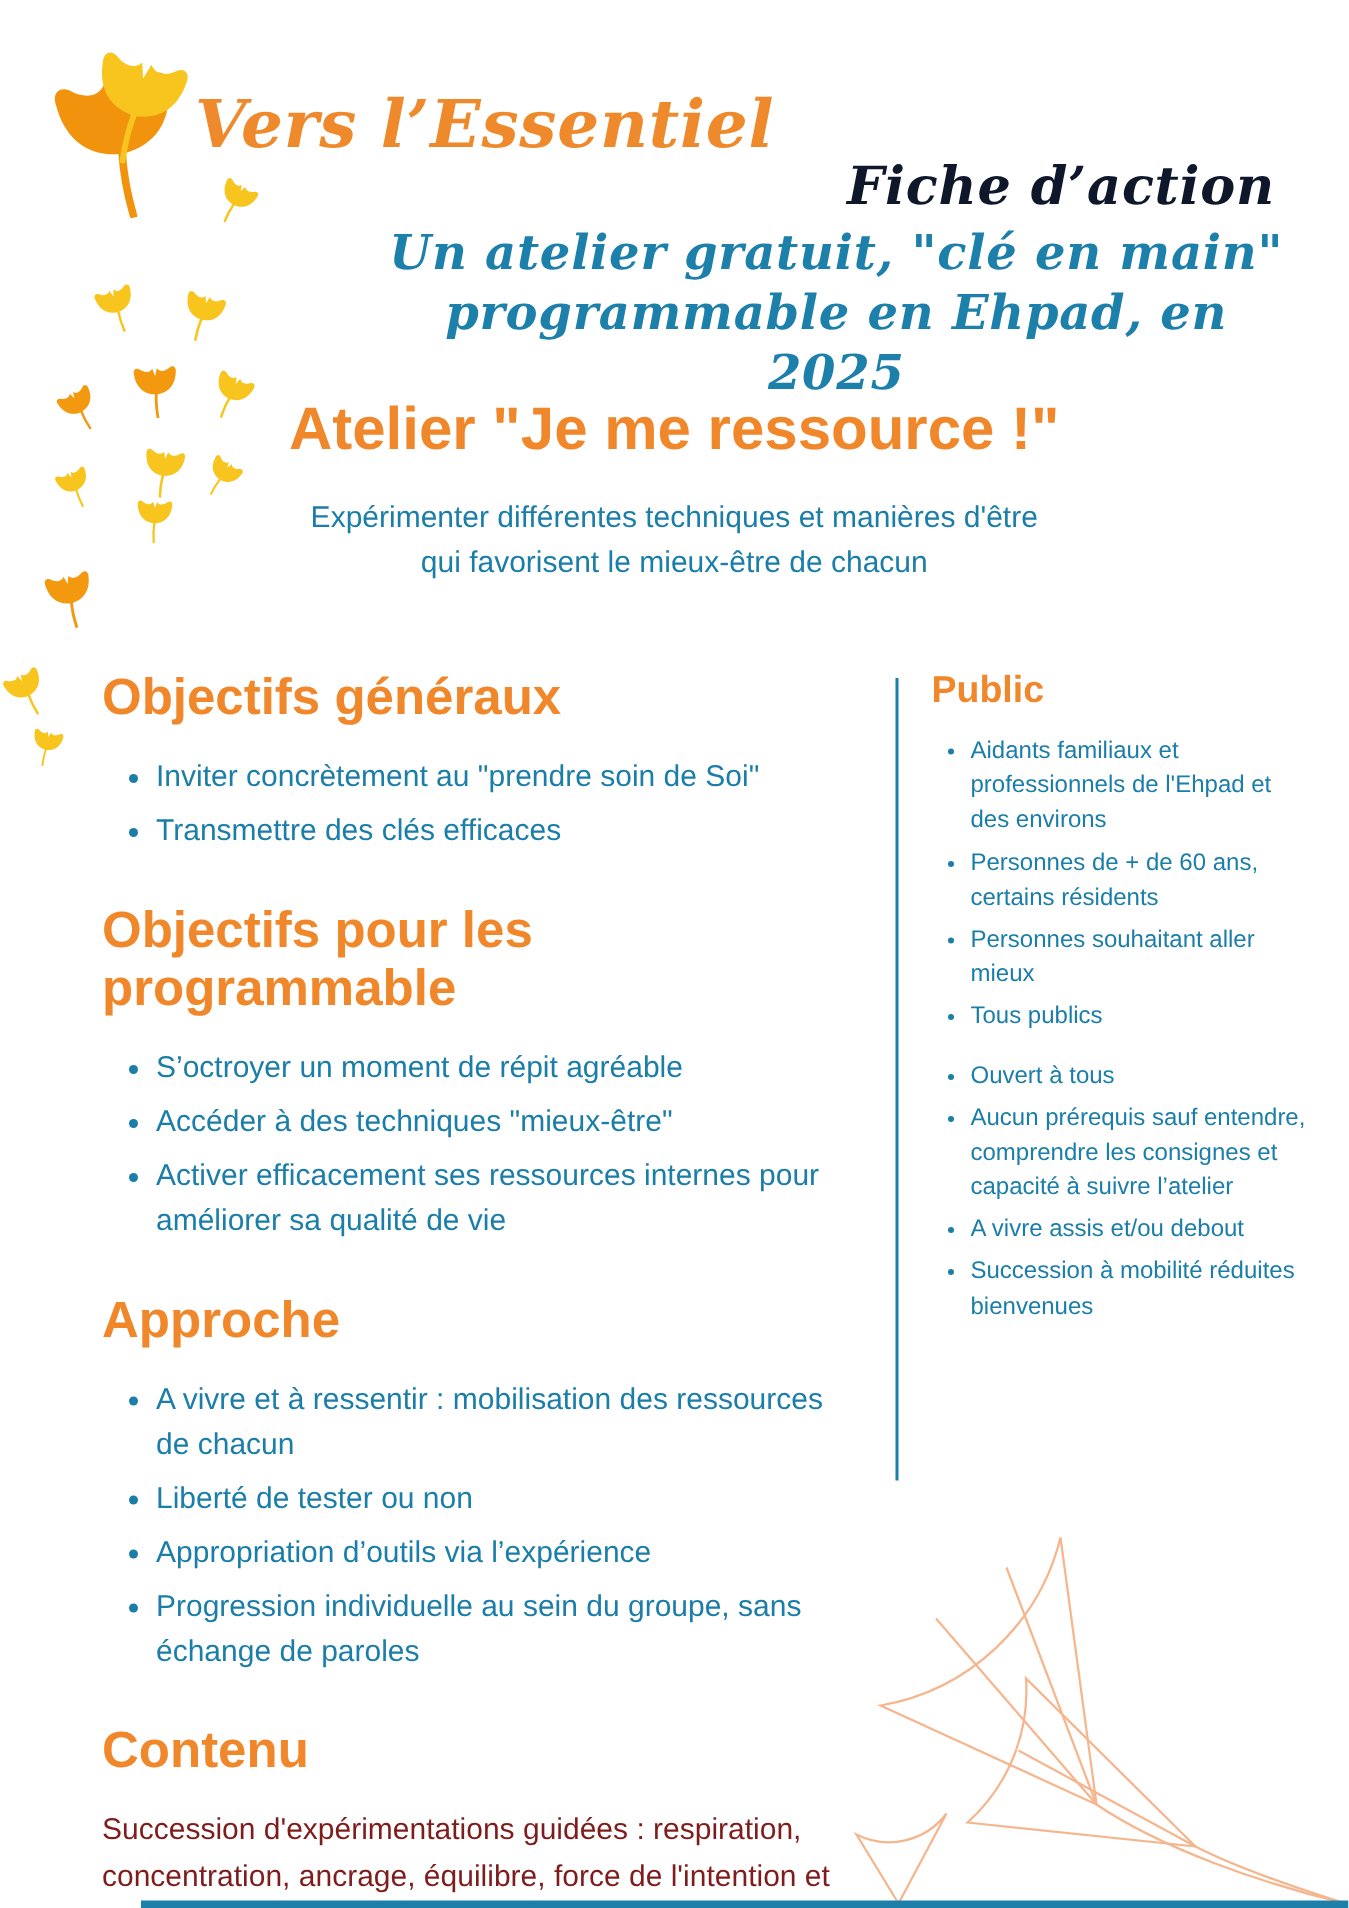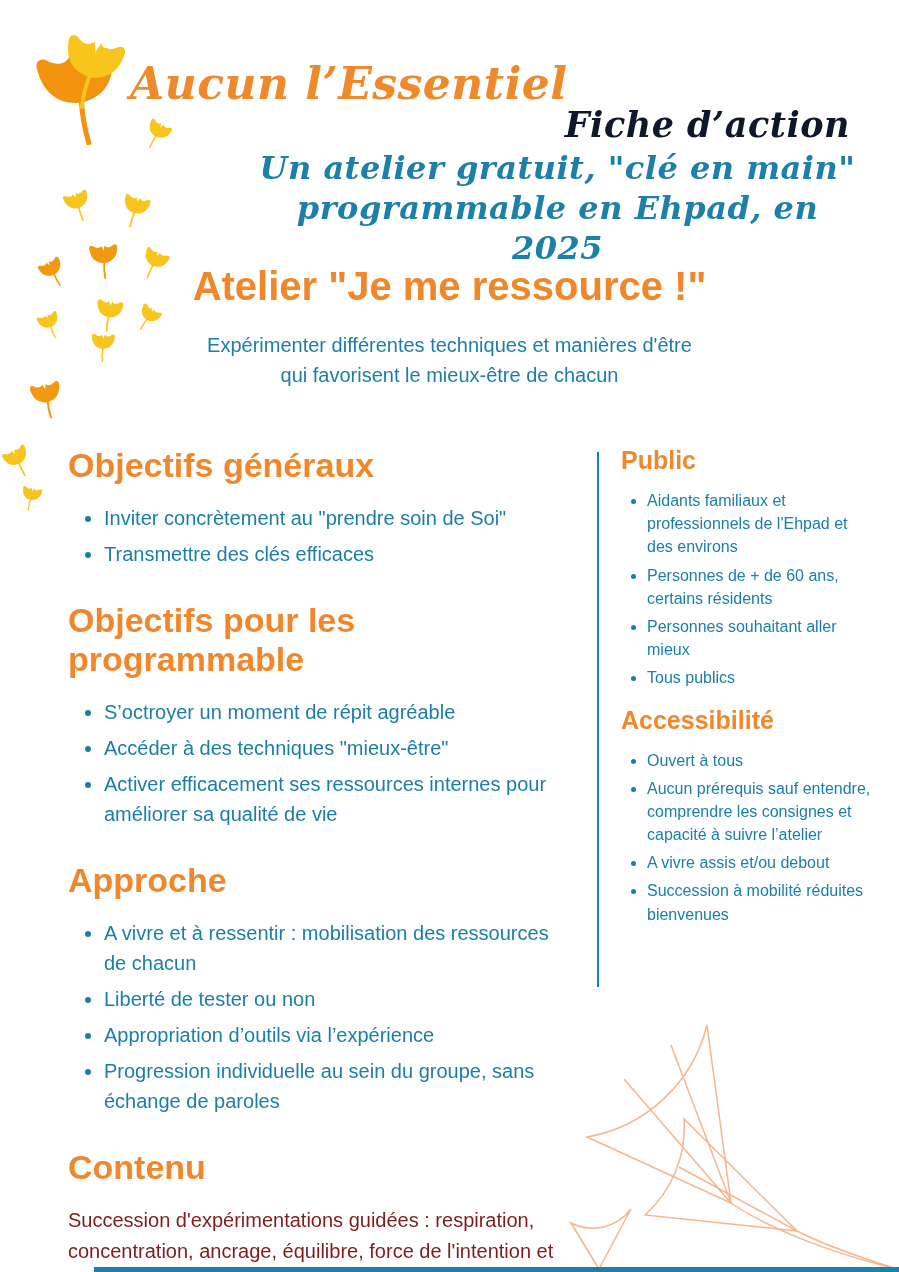--- a/index.html
+++ b/index.html
@@ -124,21 +124,21 @@
       <svg viewBox="0 0 100 125">
         <use href="#ginkgo"></use>
       </svg>
     </span>
   <span class="leaf" style="left:20px;top:484px;width:22px;height:27px;color:#F8C51E;transform:rotate(12deg)">
       <svg viewBox="0 0 100 125">
         <use href="#ginkgo"></use>
       </svg>
     </span>
 
-  <div class="brand-name script">Aucun l’Essentiel</div>
+  <div class="brand-name script">Vers l’Essentiel</div>
   <div class="doc-type script">Fiche d’action</div>
   <div class="intro-lines script">
     <span>Un atelier gratuit, "clé en main"</span><br>
     <span>programmable en Ehpad, en 2025</span>
   </div>
   <h1 class="page-title">Atelier "Je me ressource !"</h1>
   <p class="page-subtitle">
     <span>Expérimenter différentes techniques et manières d'être</span><br>
     <span>qui favorisent le mieux-être de chacun</span>
   </p>
@@ -180,21 +180,20 @@
     <section>
       <h2>Public</h2>
       <ul>
         <li>Aidants familiaux et professionnels de l'Ehpad et des environs</li>
         <li>Personnes de + de 60 ans, certains résidents</li>
         <li>Personnes souhaitant aller mieux</li>
         <li>Tous publics</li>
       </ul>
     </section>
     <section>
-      <h2>Accessibilité</h2>
       <ul>
         <li>Ouvert à tous</li>
         <li>Aucun prérequis sauf entendre, comprendre les consignes et capacité à suivre l’atelier</li>
         <li>A vivre assis et/ou debout</li>
         <li>Succession à mobilité réduites bienvenues</li>
       </ul>
     </section>
   </div>
 
   <svg class="flower" viewBox="0 0 340 255" fill="none" stroke="#F5B68E" stroke-width="1.5">

